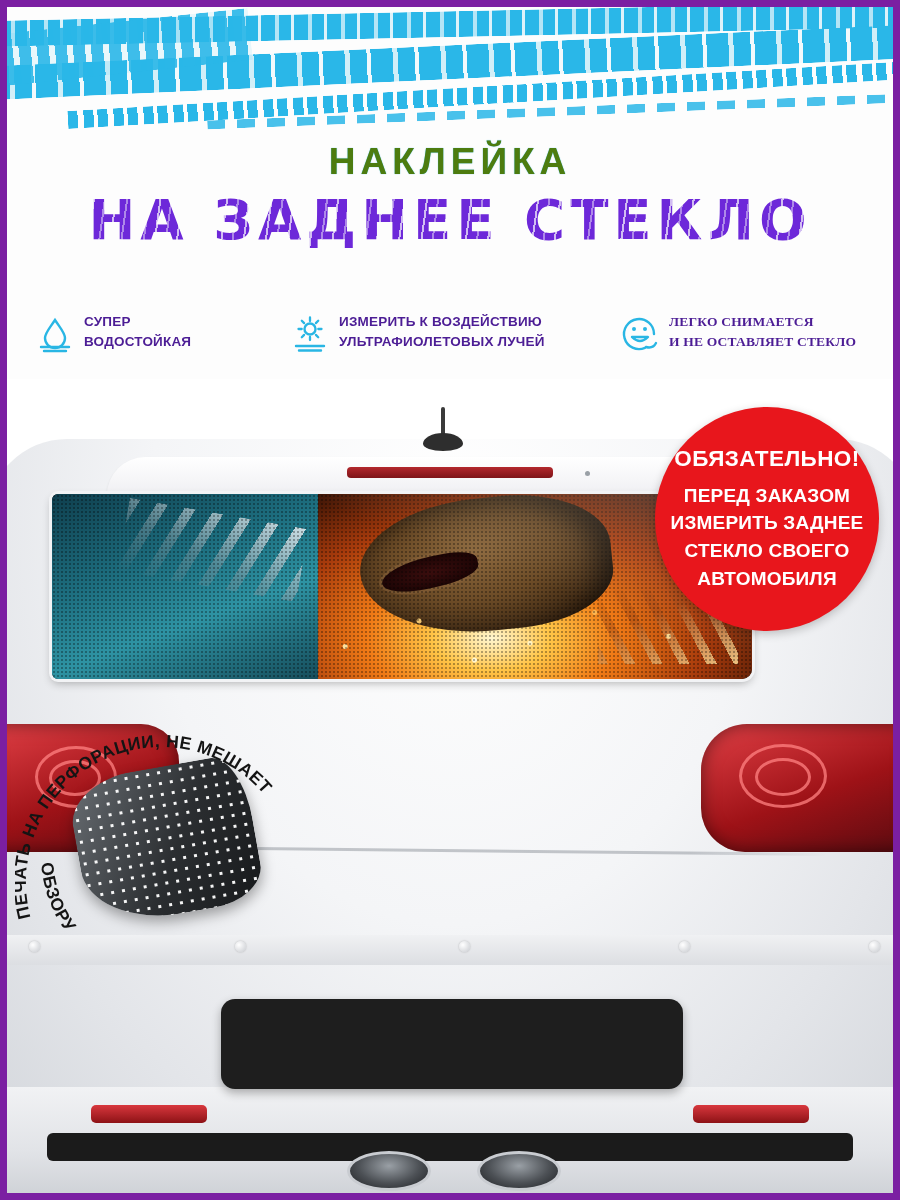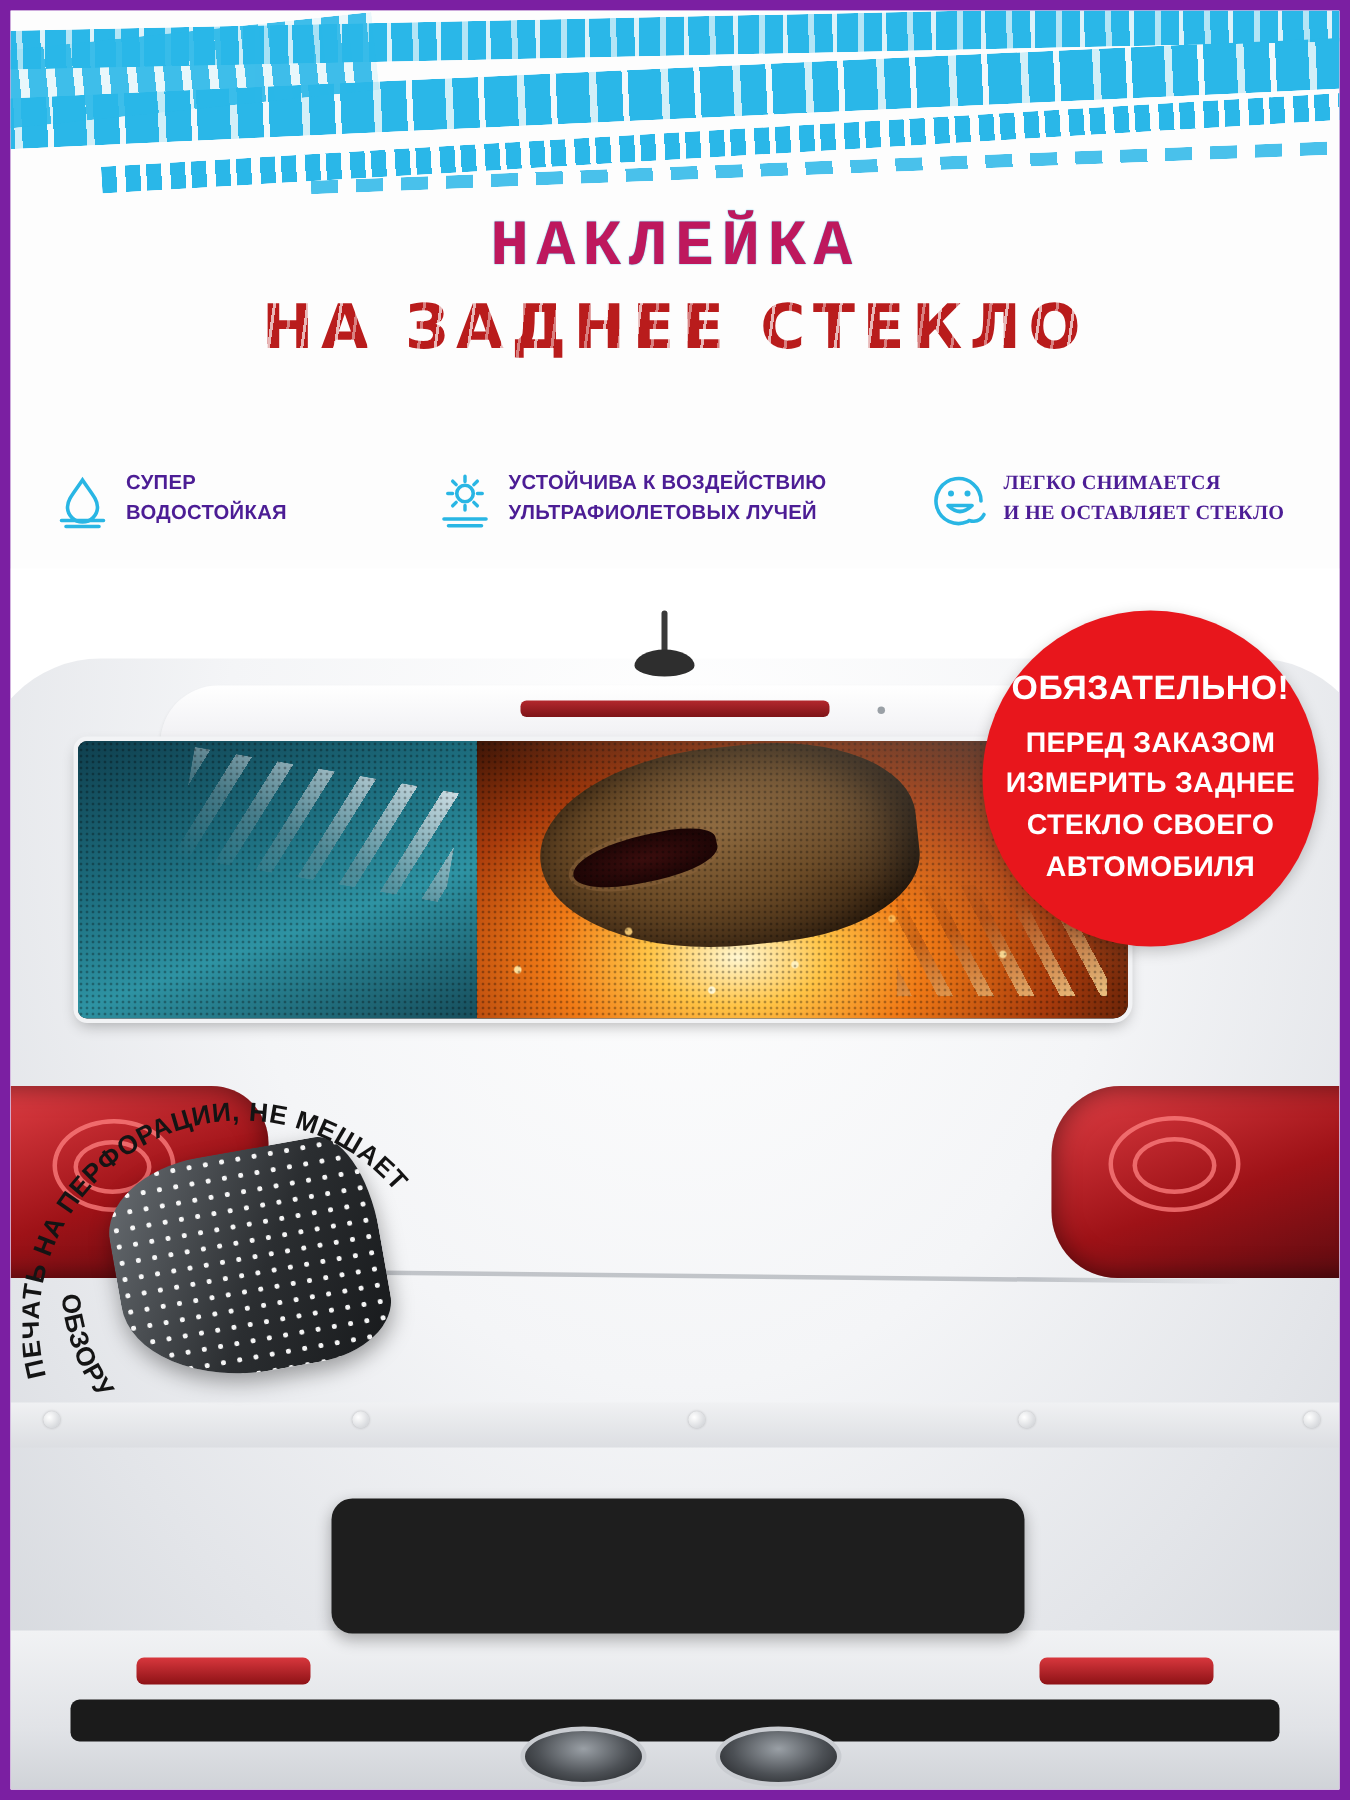--- a/index.html
+++ b/index.html
@@ -40,32 +40,32 @@
   .b4{left:200px;top:100px;width:700px;height:9px;transform:rotate(-2.2deg);opacity:.85;
       -webkit-mask-image:repeating-linear-gradient(90deg,#000 0 18px,rgba(0,0,0,0) 18px 30px);
       mask-image:repeating-linear-gradient(90deg,#000 0 18px,rgba(0,0,0,0) 18px 30px);}
   .b5{left:-6px;top:14px;width:250px;height:52px;transform:rotate(-6deg);opacity:.9;
       -webkit-mask-image:repeating-linear-gradient(90deg,#000 0 12px,rgba(0,0,0,.1) 12px 18px);
       mask-image:repeating-linear-gradient(90deg,#000 0 12px,rgba(0,0,0,.1) 12px 18px);}
 
   
   .headline{position:absolute;left:0;right:0;top:136px;text-align:center;}
   .hl-top{
-    color:#be185d;
-    font-size:43px;
+    color:#4d7c0f;
+    font-size:37px;
     font-weight:bold;
     letter-spacing:5px;
     line-height:1;
-    font-family:Liberation Mono, monospace;
+    font-family:Liberation Sans, sans-serif;
     text-shadow:0 0 1px #29b6e4;
   }
   .hl-main{
     margin-top:12px;
-    color:#b91c1c;
-    font-size:41px;
+    color:#6d28d9;
+    font-size:56px;
     font-weight:bold;
     letter-spacing:5px;
     line-height:1;
     font-family:"DejaVu Sans", sans-serif;
     -webkit-mask-image:repeating-linear-gradient(98deg,#000 0 9px,rgba(0,0,0,.55) 9px 11px,#000 11px 20px,rgba(0,0,0,.3) 20px 22px);
     mask-image:repeating-linear-gradient(98deg,#000 0 9px,rgba(0,0,0,.55) 9px 11px,#000 11px 20px,rgba(0,0,0,.3) 20px 22px);
   }
 
   
   .features{position:absolute;left:28px;top:305px;width:840px;display:flex;}
@@ -269,21 +269,21 @@
           <g stroke="#29b6e4" stroke-width="2.3" stroke-linecap="round">
             <path d="M20 3.5 v3.5 M20 23 v3"></path>
             <path d="M8.5 15 h3.2 M28.3 15 h3.2"></path>
             <path d="M11.8 6.8 l2.3 2.3 M25.9 20.9 l2.3 2.3"></path>
             <path d="M28.2 6.8 l-2.3 2.3 M14.1 20.9 l-2.3 2.3"></path>
           </g>
           <path d="M6 32 h28 M9 36.5 h22" stroke="#29b6e4" stroke-width="2.4" stroke-linecap="round"></path>
         </svg>
       </span>
       <span class="txt">
-        <span>УСТОЙЧИВА К ВОЗДЕЙСТВИЮ</span><br>
+        <span>ИЗМЕРИТЬ К ВОЗДЕЙСТВИЮ</span><br>
         <span>УЛЬТРАФИОЛЕТОВЫХ ЛУЧЕЙ</span>
       </span>
     </div>
 
     <div class="feat f3">
       <span class="ic">
         <svg viewBox="0 0 40 40" width="40" height="40">
           <path d="M34 20 a15 15 0 1 0 -9 13.8" fill="none" stroke="#29b6e4" stroke-width="2.4" stroke-linecap="round"></path>
           <circle cx="14" cy="15" r="2" fill="#29b6e4"></circle>
           <circle cx="25" cy="15" r="2" fill="#29b6e4"></circle>

